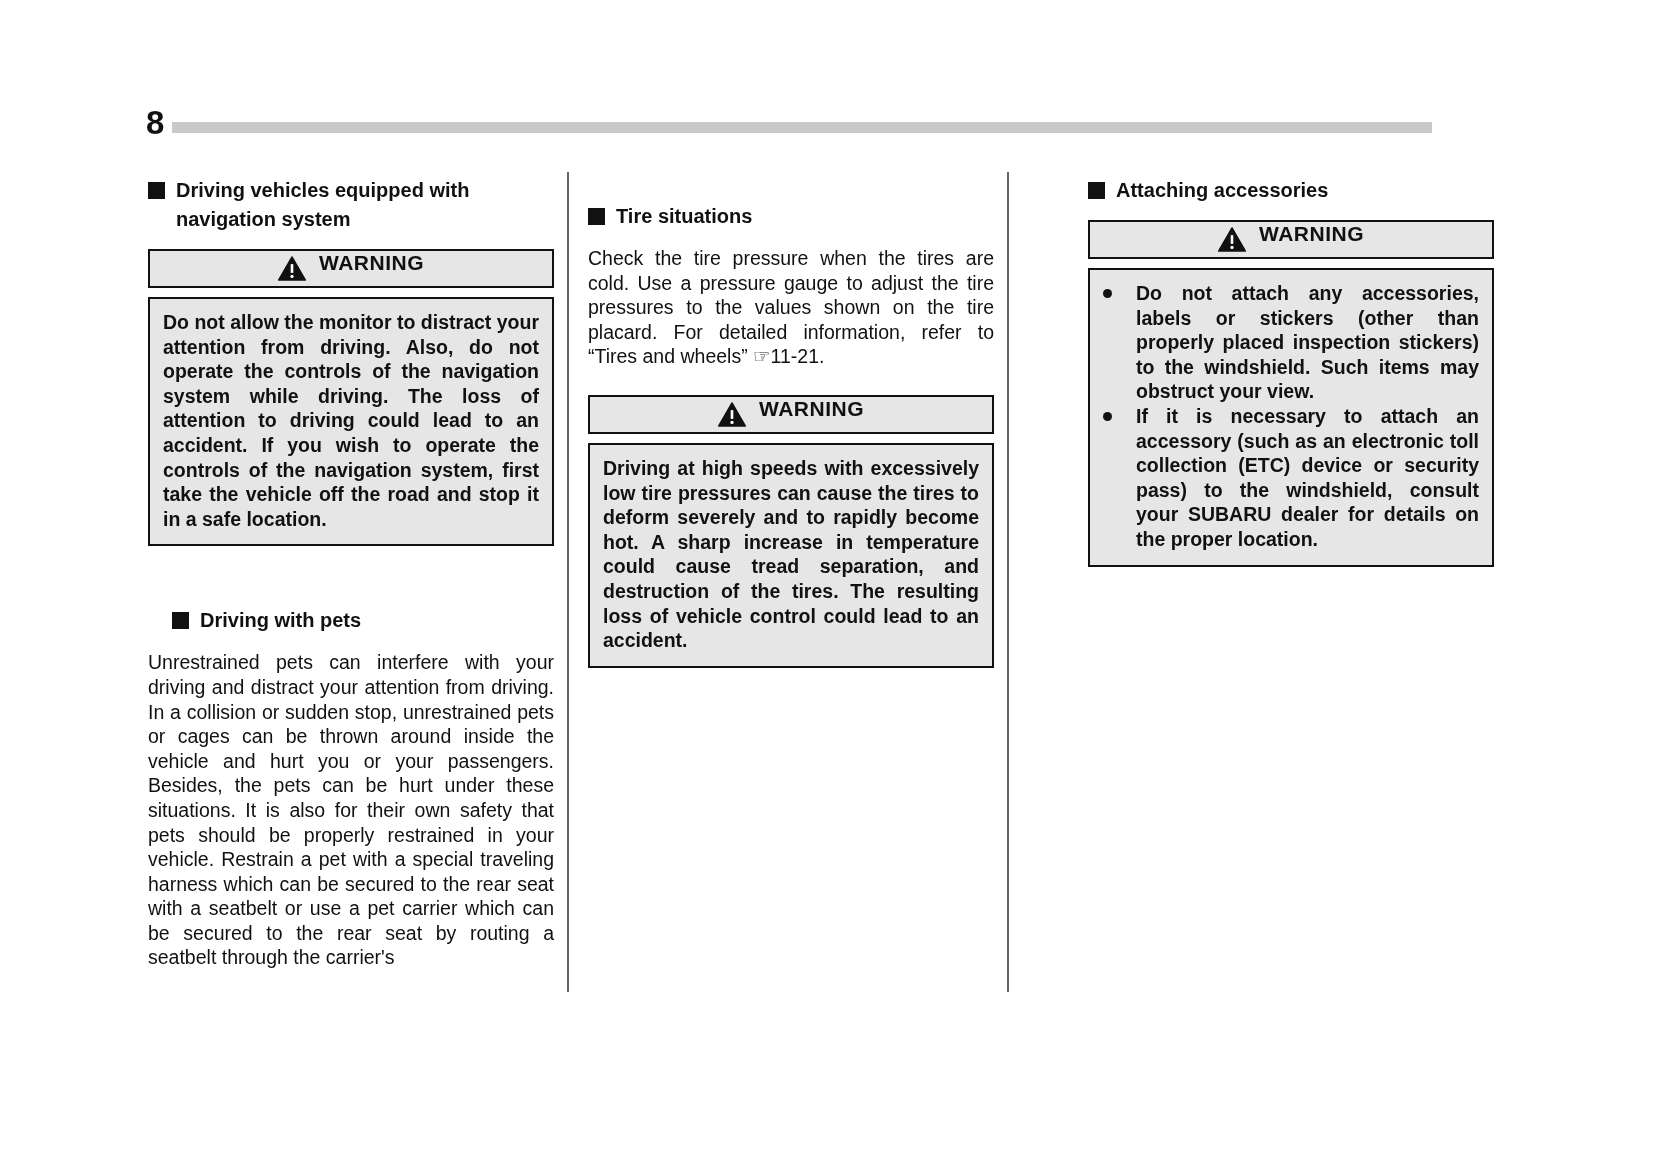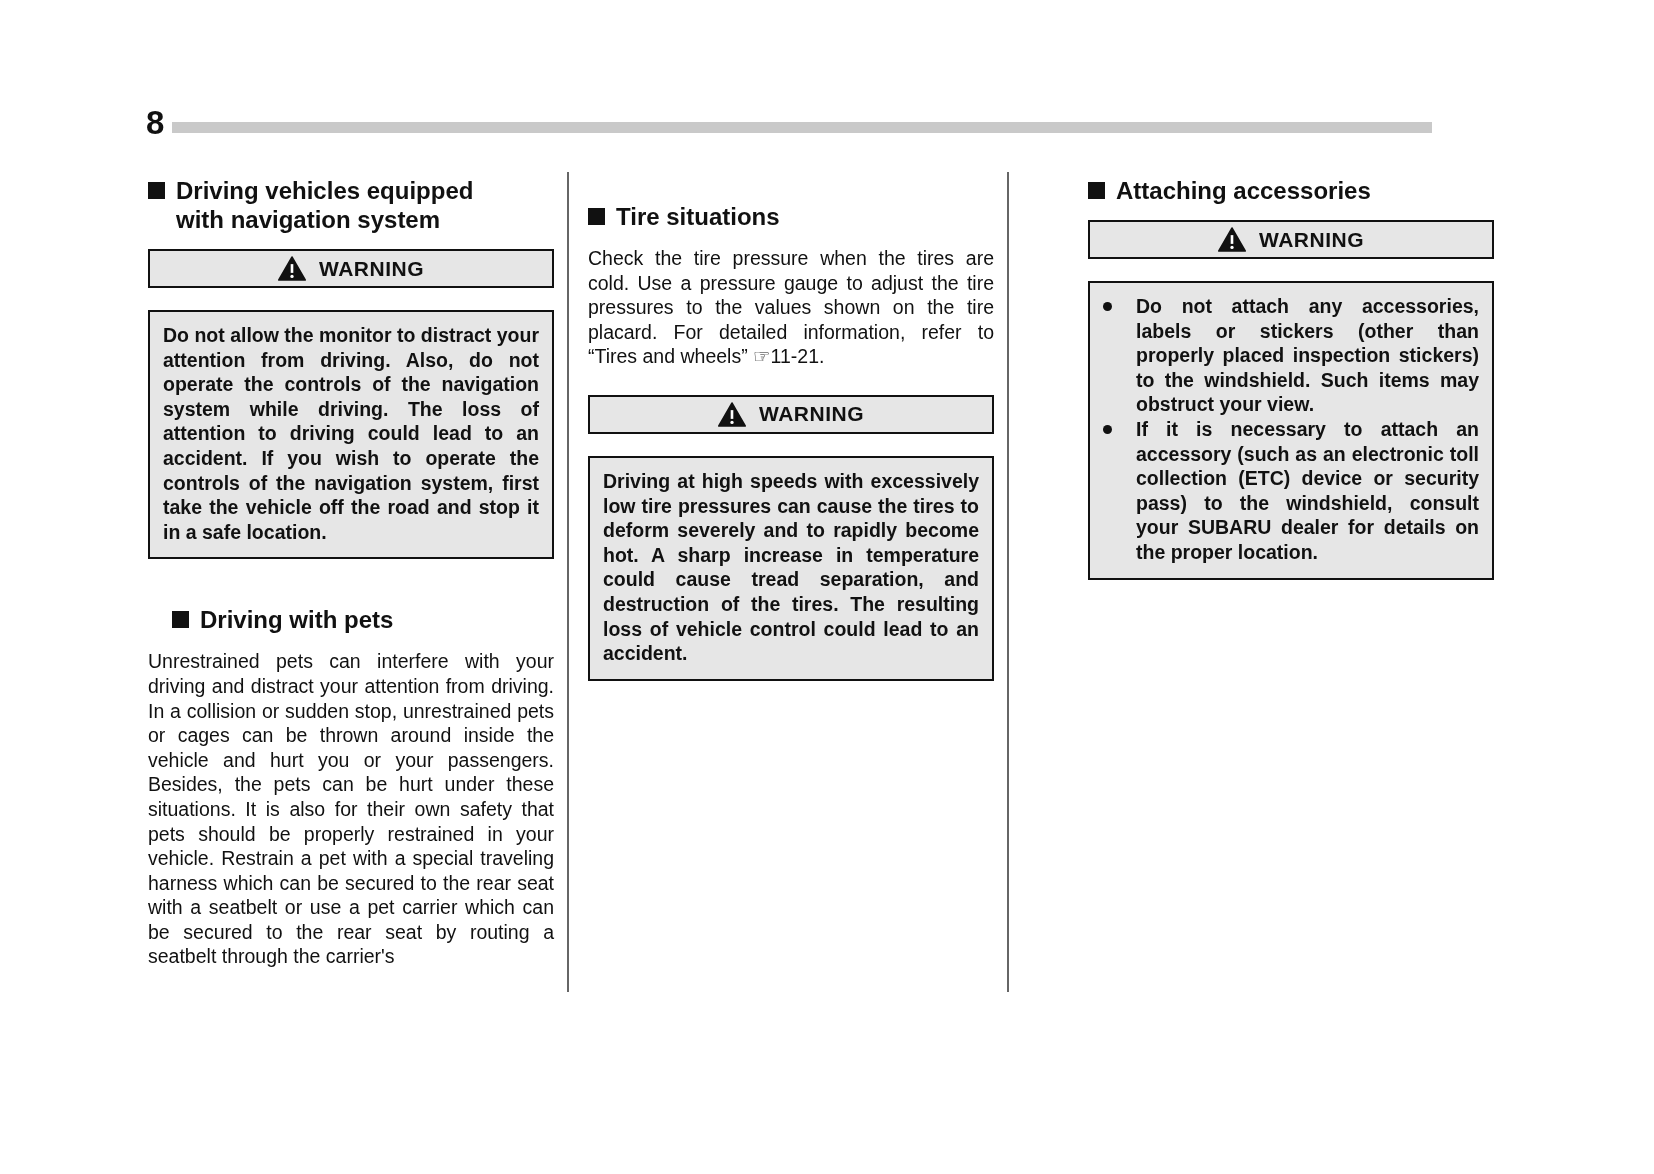--- a/index.html
+++ b/index.html
@@ -26,50 +26,50 @@
   .col-right  { left:1088px; }
 
   .divider {
     position:absolute; top:172px; width:2px; height:820px; background:#666;
   }
   .divider-1 { left:567px; }
   .divider-2 { left:1007px; }
 
   .section-heading {
     display:flex; align-items:flex-start; gap:11px;
-    font-size:24px; font-weight:bold; line-height:29px;
+    font-size:20px; font-weight:bold; line-height:29px;
     margin-bottom:15px; color:#111;
   }
   .sq {
     flex:0 0 auto; width:17px; height:17px; background:#111; margin-top:6px;
   }
   .heading-wrap .htext { max-width:330px; }
 
   .warn-header {
-    display:flex; align-items:center; justify-content:center; gap:13px;
+    display:flex; justify-content:center; gap:13px;
     height:39px; border:2px solid #111; background:#e6e6e6;
-    margin-bottom:22px;
+    margin-bottom:9px;
   }
   .warn-label { font-size:21px; font-weight:bold; letter-spacing:0.5px; }
   .warn-icon { display:flex; align-items:center; }
 
   .warn-body {
     border:2px solid #111; background:#e6e6e6;
     padding:11px 13px 13px 13px;
     font-weight:bold; font-size:19.5px; line-height:24.6px;
     text-align:justify;
   }
 
   .body-text {
     font-size:19.5px; line-height:24.6px; text-align:justify; color:#111;
   }
   .para { margin-top:13px; }
   .para-first { margin-top:0; }
   .mt-md { margin-top:26px; }
-  .mt-lg { margin-top:46px;padding-left:24px; }
+  .mt-lg { margin-top:60px;padding-left:24px; }
 
   .bullet-item {
     display:flex; gap:24px; align-items:flex-start;
   }
   .bullet-item + .bullet-item { }
   .bullet-dot {
     flex:0 0 auto; width:9px; height:9px; border-radius:50%;
     background:#111; margin-top:8px;
   }
   .bullet-text { flex:1 1 auto; text-align:justify; }

